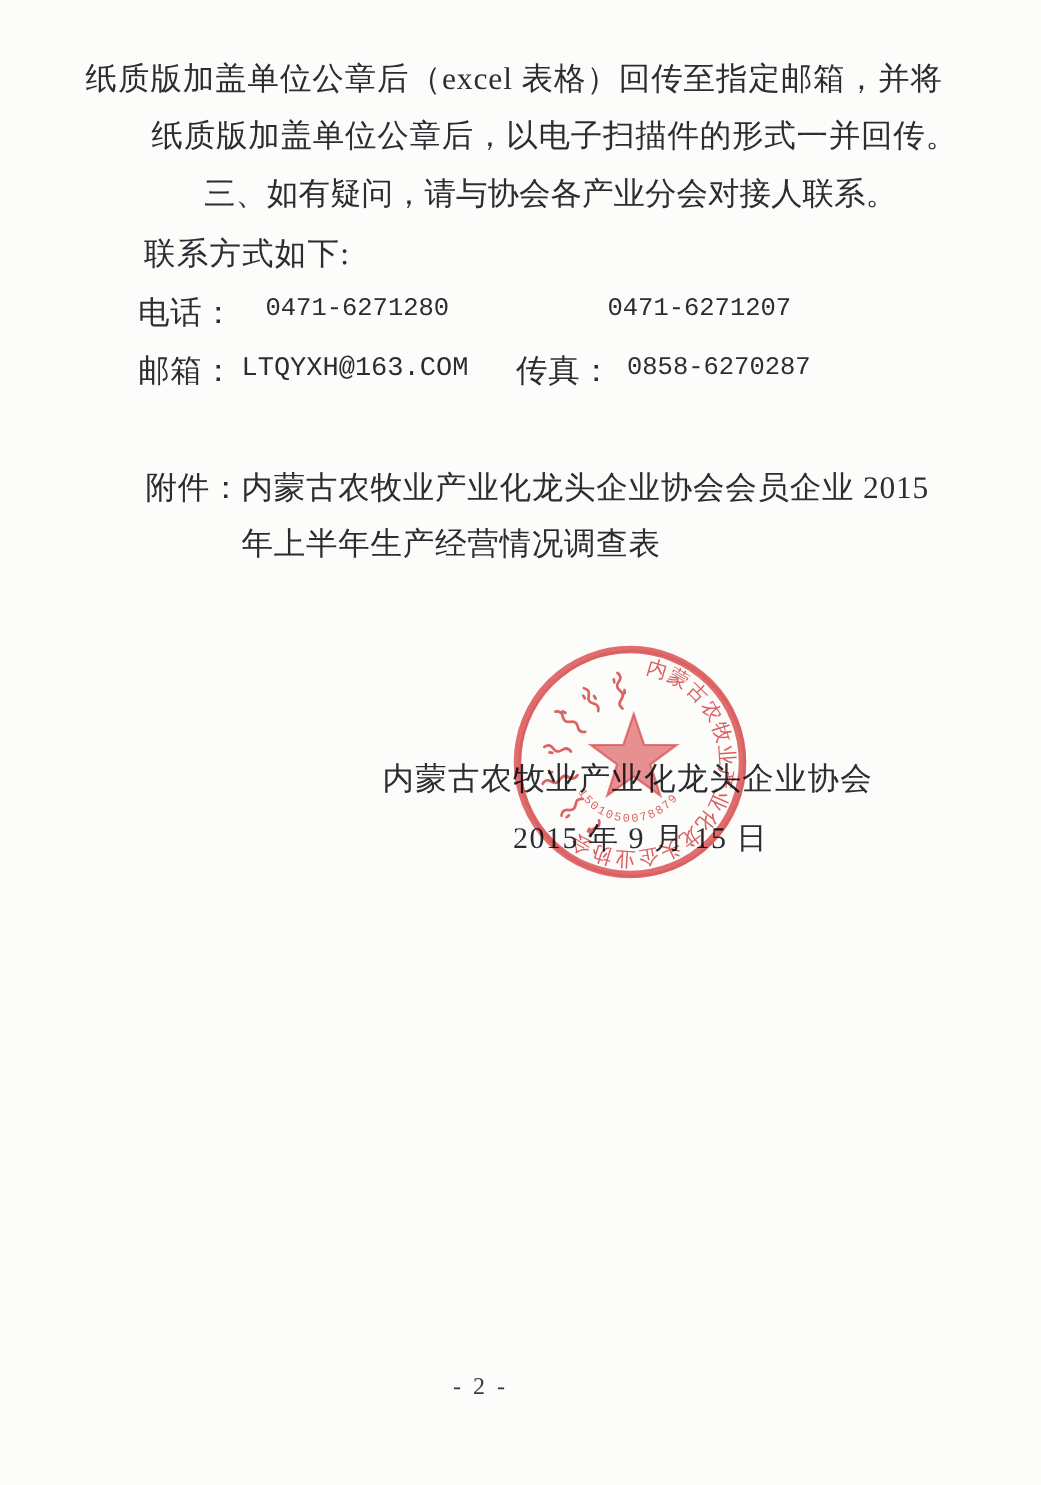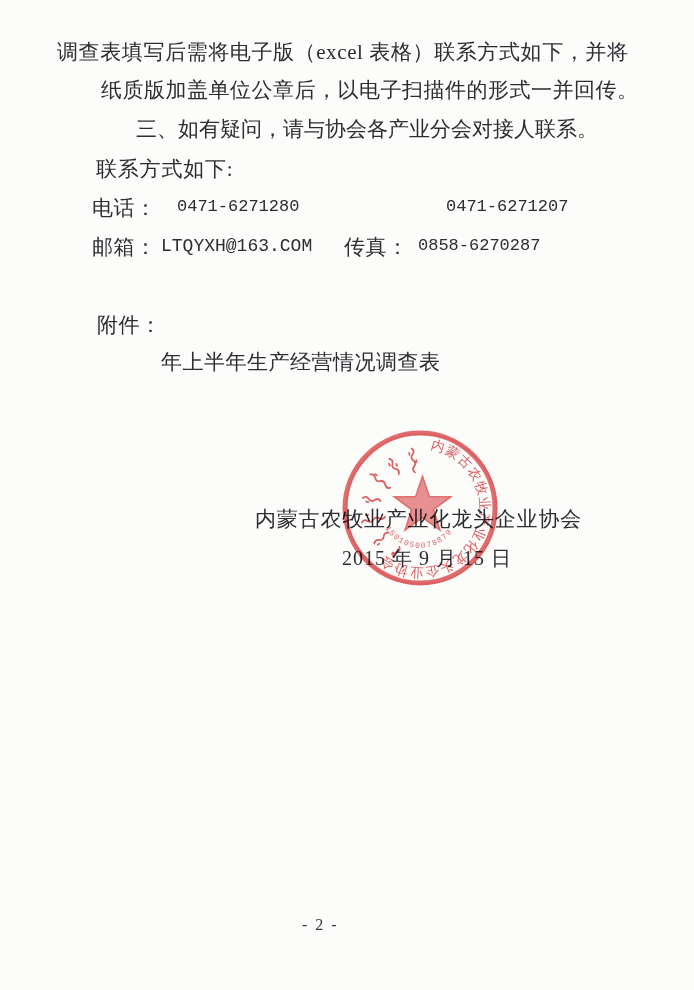--- a/index.html
+++ b/index.html
@@ -46,40 +46,41 @@
     mix-blend-mode: multiply;
     z-index: 3;
     opacity: 0.92;
   }
 </style>
 </head>
 <body>
 
 <div class="page">
 
-  <p class="ln l1">调查表填写后需将电子版（excel 表格）联系方式如下，并将</p>
+  <p class="ln l1">纸质版加盖单位公章后（excel 表格）回传至指定邮箱，并将</p>
   <p class="ln l2">纸质版加盖单位公章后，以电子扫描件的形式一并回传。</p>
   <p class="ln l3">三、如有疑问，请与协会各产业分会对接人联系。</p>
   <p class="ln l4">联系方式如下:</p>
 
   <div class="ln l5">
     <span class="pos label" style="left:92px">电话：</span>
     <span class="pos mono" style="left:177px">0471-6271280</span>
-    <span class="pos mono" style="left:446px">0471-6271207</span>
+    <span class="pos mono" style="left:405px">0471-6271207</span>
   </div>
 
   <div class="ln l6">
     <span class="pos label" style="left:92px">邮箱：</span>
     <span class="pos mono mono-lg" style="left:161px">LTQYXH@163.COM</span>
     <span class="pos label" style="left:344px">传真：</span>
     <span class="pos mono" style="left:418px">0858-6270287</span>
   </div>
 
   <div class="ln l7">
     <span class="pos label" style="left:97px">附件：</span>
+    <span class="pos label" style="left:161px">内蒙古农牧业产业化龙头企业协会会员企业 2015</span>
   </div>
   <p class="ln l8">年上半年生产经营情况调查表</p>
 
   <p class="ln sig">内蒙古农牧业产业化龙头企业协会</p>
   <p class="ln date">2015 年 9 月 15 日</p>
 
   <svg class="stamp" viewBox="0 0 180 185">
     <g stroke="#d83a3c" fill="none">
 
       <circle cx="90" cy="92" r="75" stroke-width="5" stroke-opacity="0.8"></circle>

